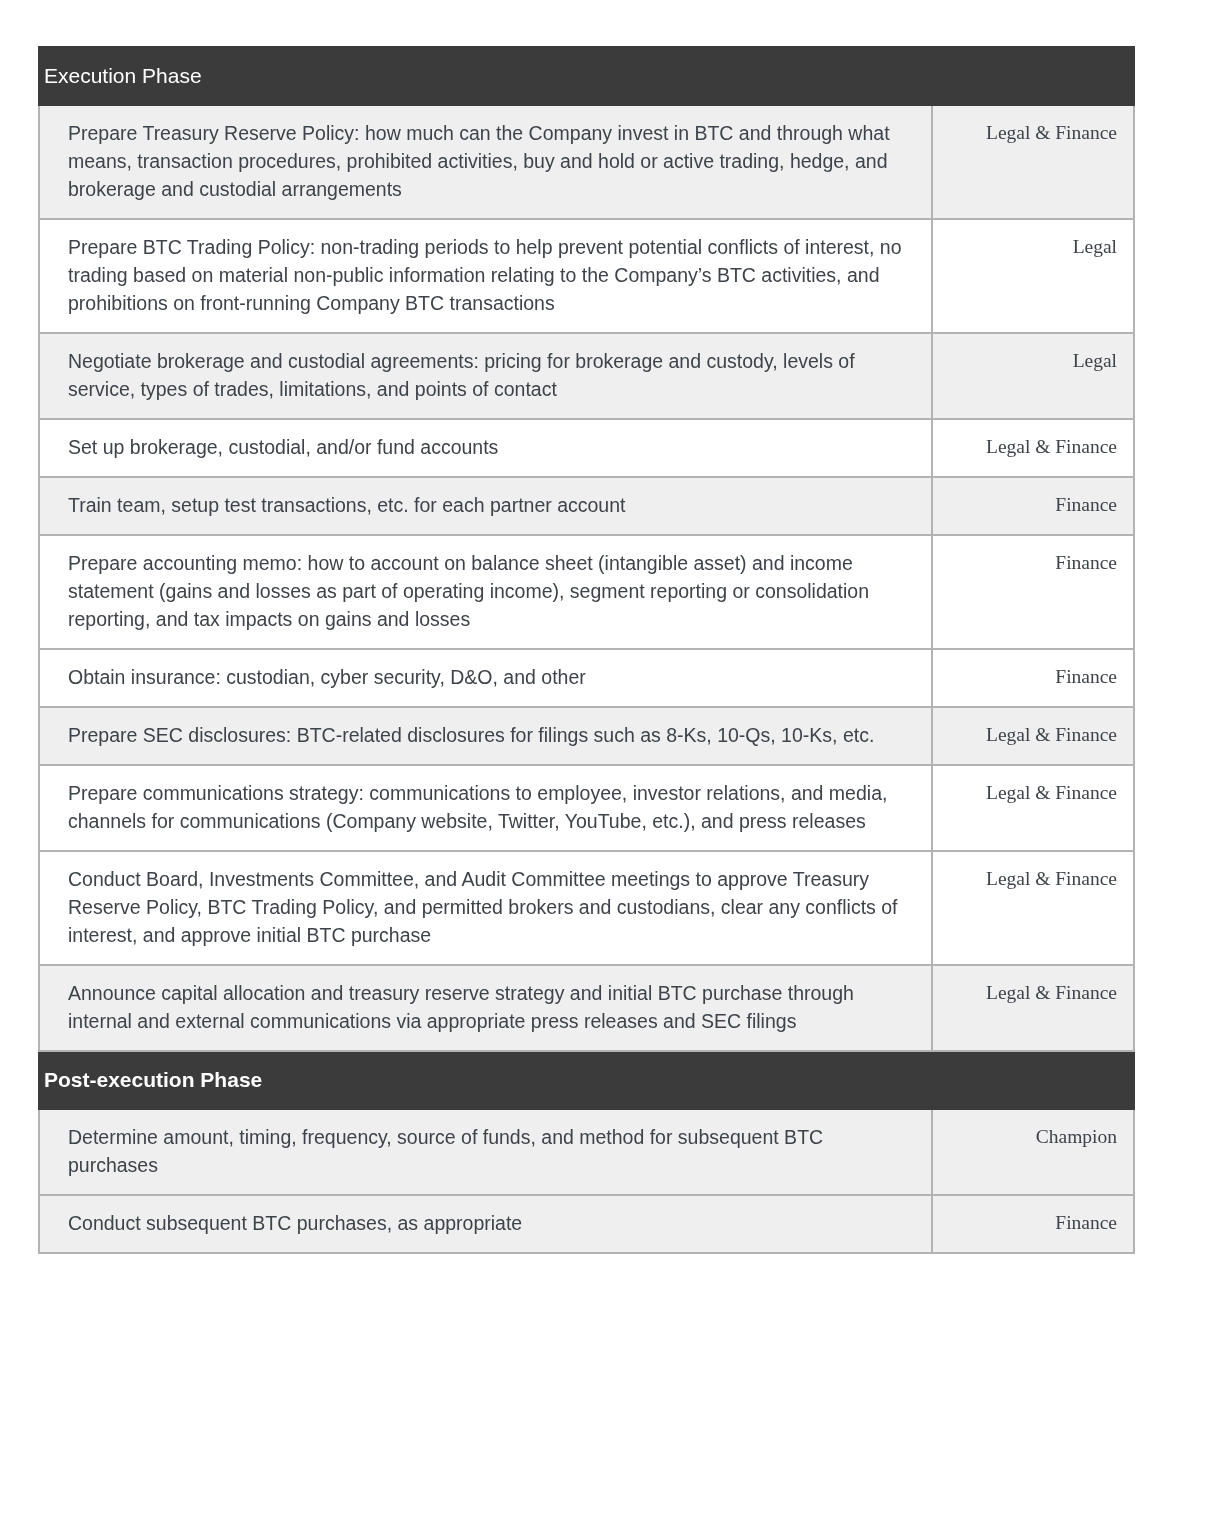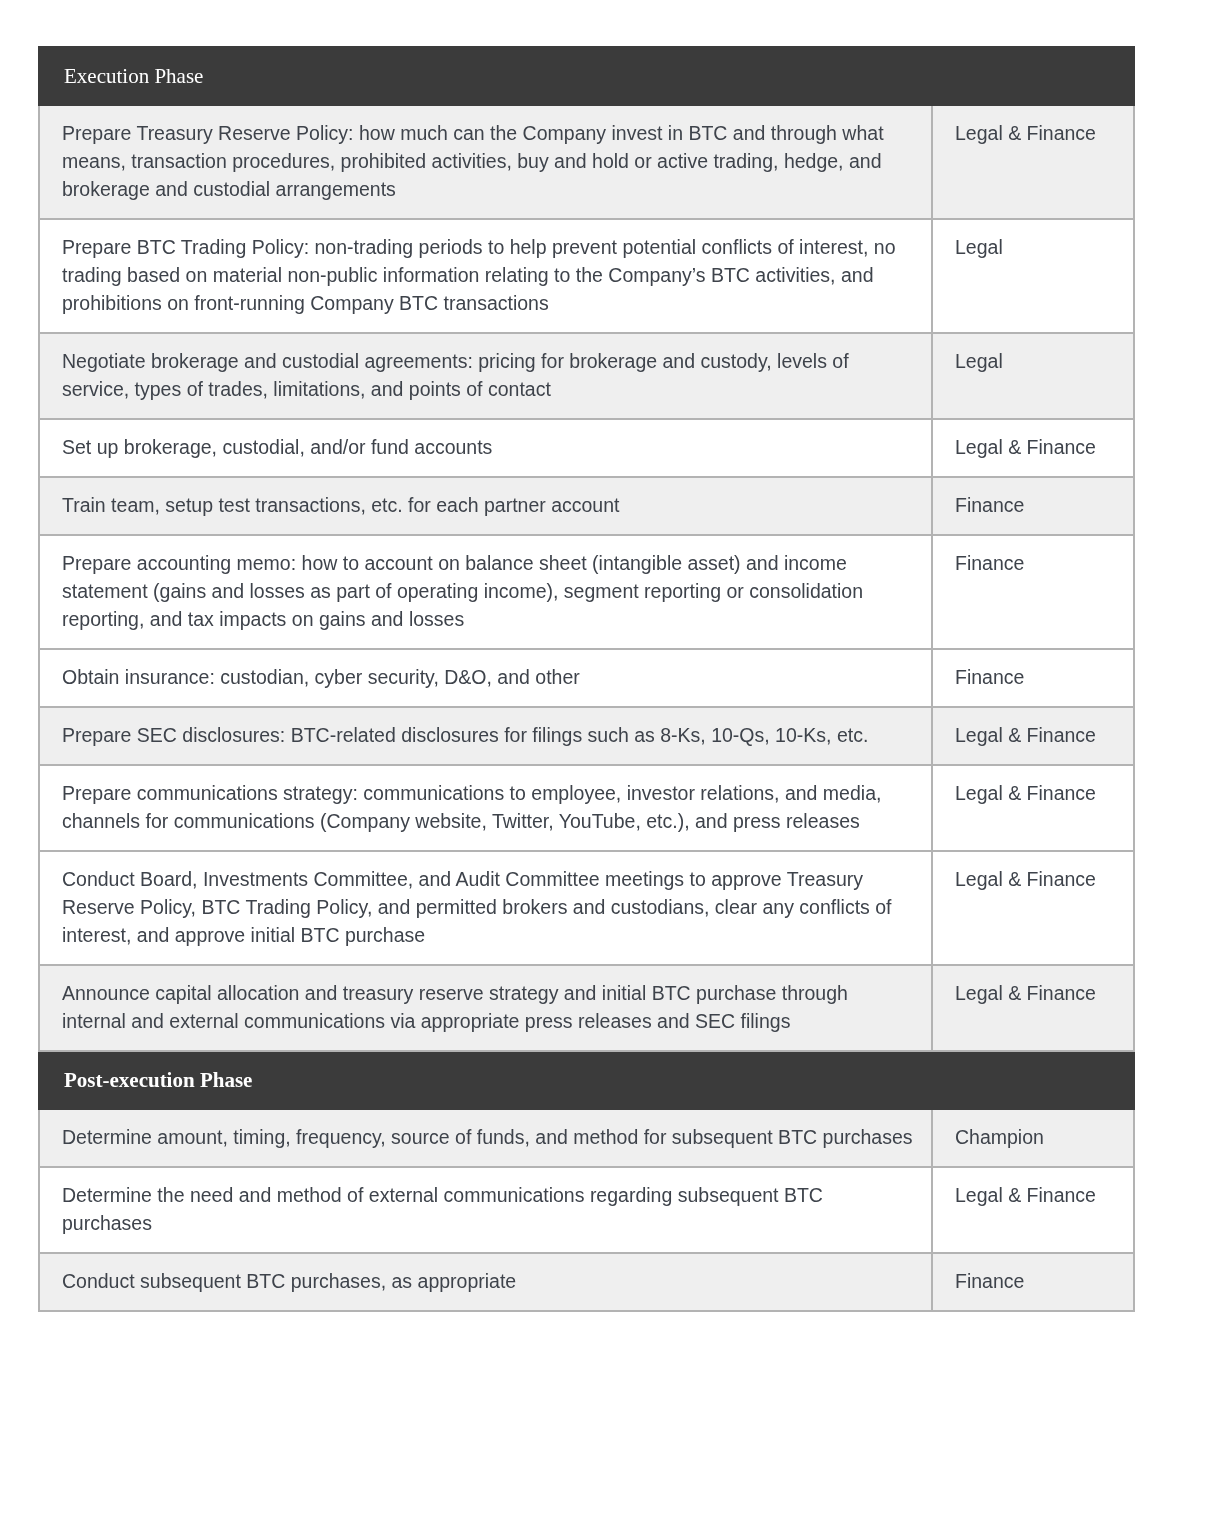--- a/index.html
+++ b/index.html
@@ -25,35 +25,35 @@
     color: var(--text-color, #3e434b);
     font-size: 19.5px;
     line-height: 28px;
   }
   tr.section-header-row td {
     background: var(--header-bg, #3b3b3b);
     color: var(--header-text, #ffffff);
     font-size: 21px;
     line-height: 26px;
     font-weight: normal;
-    padding: 15px 24px;
+    padding: 15px 4px;
     border: 2px solid var(--header-bg, #3b3b3b);
-    font-family: Liberation Serif, serif;
   }
   tr.section-header-row.bold td {
     font-weight: bold;
     margin-left: 40px;
   }
   td.task-cell, td.owner-cell {
     border: 2px solid var(--row-border, #b3b3b3);
-    padding: 13px 16px 15px 22px;
+    padding: 13px 16px 15px 28px;
     vertical-align: top;
   }
   td.owner-cell {
-    text-align: left;
+    text-align: right;
+    font-family: Liberation Serif, serif;
   }
   tr.task-row.shaded td { background: var(--row-alt-bg, #efefef); }
   tr.task-row.plain  td { background: var(--row-bg, #ffffff); }
 </style>
 </head>
 <body style="--header-bg: #3b3b3b; --header-text: #ffffff; --row-alt-bg: #efefef; --row-bg: #ffffff; --row-border: #b3b3b3; --outer-border: #a3a3a3; --text-color: #3e434b;">
 
 <div class="page">
   <table class="phase-table">
     <colgroup>
@@ -108,23 +108,19 @@
           <td class="task-cell">Announce capital allocation and treasury reserve strategy and initial BTC purchase through internal and external communications via appropriate press releases and SEC filings</td>
           <td class="owner-cell">Legal &amp; Finance</td>
         </tr>
         <tr class="section-header-row bold">
           <td colspan="2">Post-execution Phase</td>
         </tr>
         <tr class="task-row shaded">
           <td class="task-cell">Determine amount, timing, frequency, source of funds, and method for subsequent BTC purchases</td>
           <td class="owner-cell">Champion</td>
         </tr>
-        <tr class="task-row plain">
-          <td class="task-cell">Determine the need and method of external communications regarding subsequent BTC purchases</td>
-          <td class="owner-cell">Legal &amp; Finance</td>
-        </tr>
         <tr class="task-row shaded">
           <td class="task-cell">Conduct subsequent BTC purchases, as appropriate</td>
           <td class="owner-cell">Finance</td>
         </tr>
       </tbody>
   </table>
 </div>
 
 </body></html>

